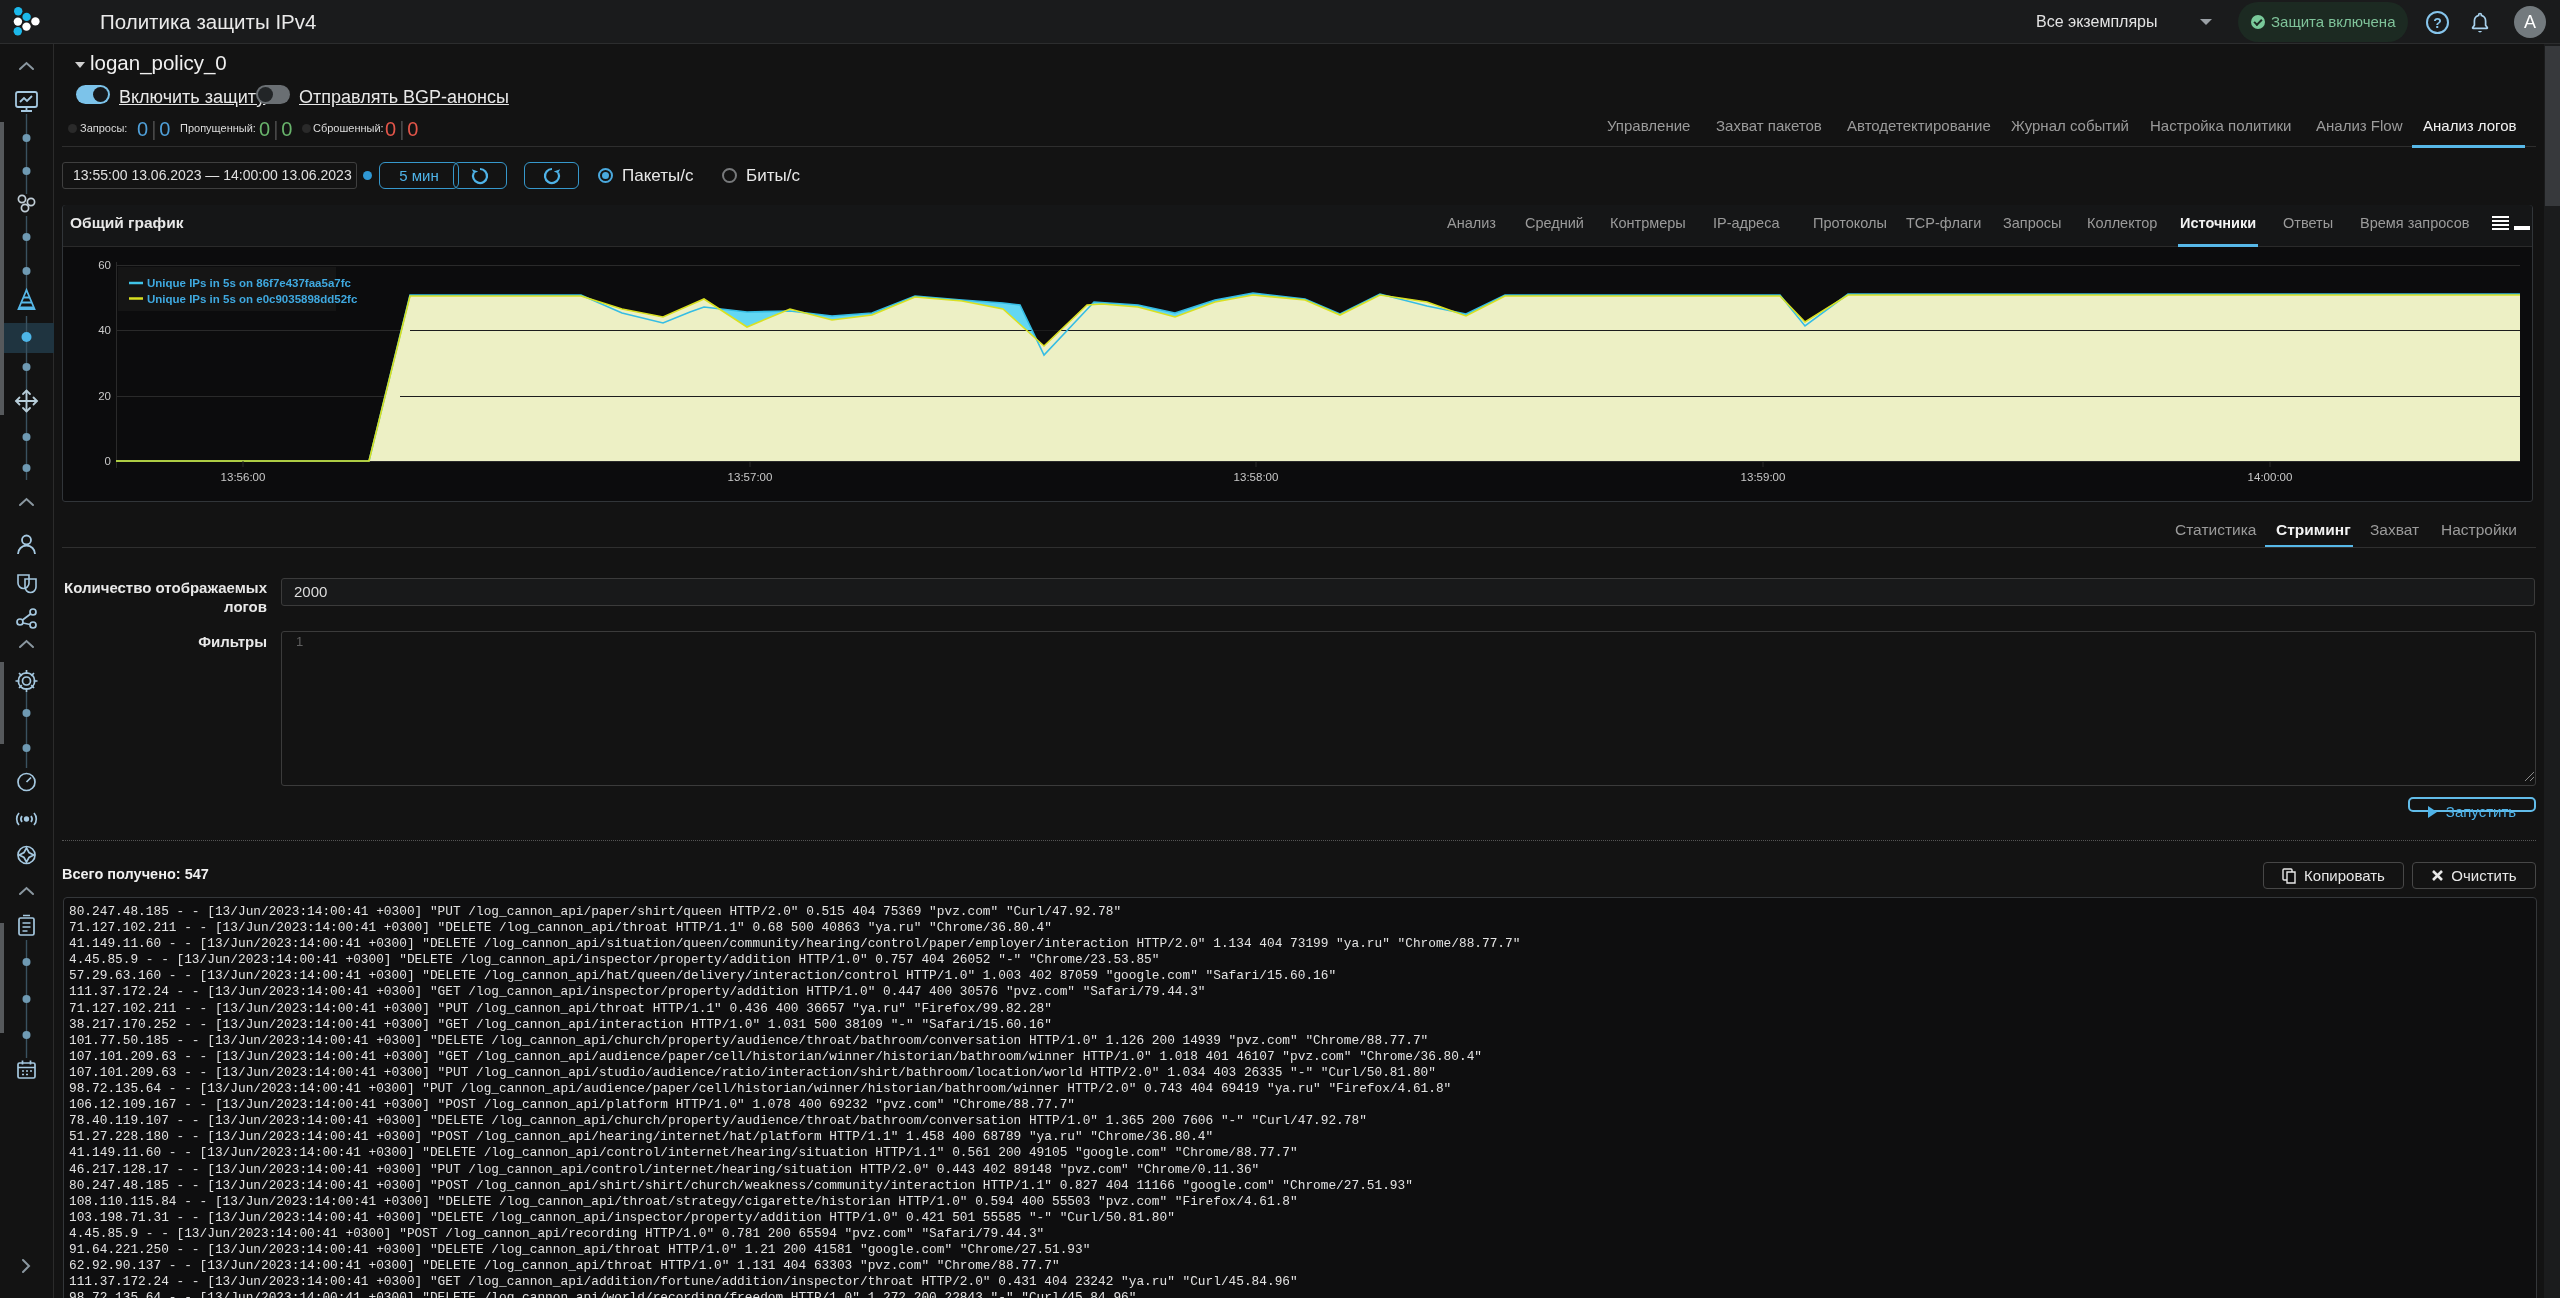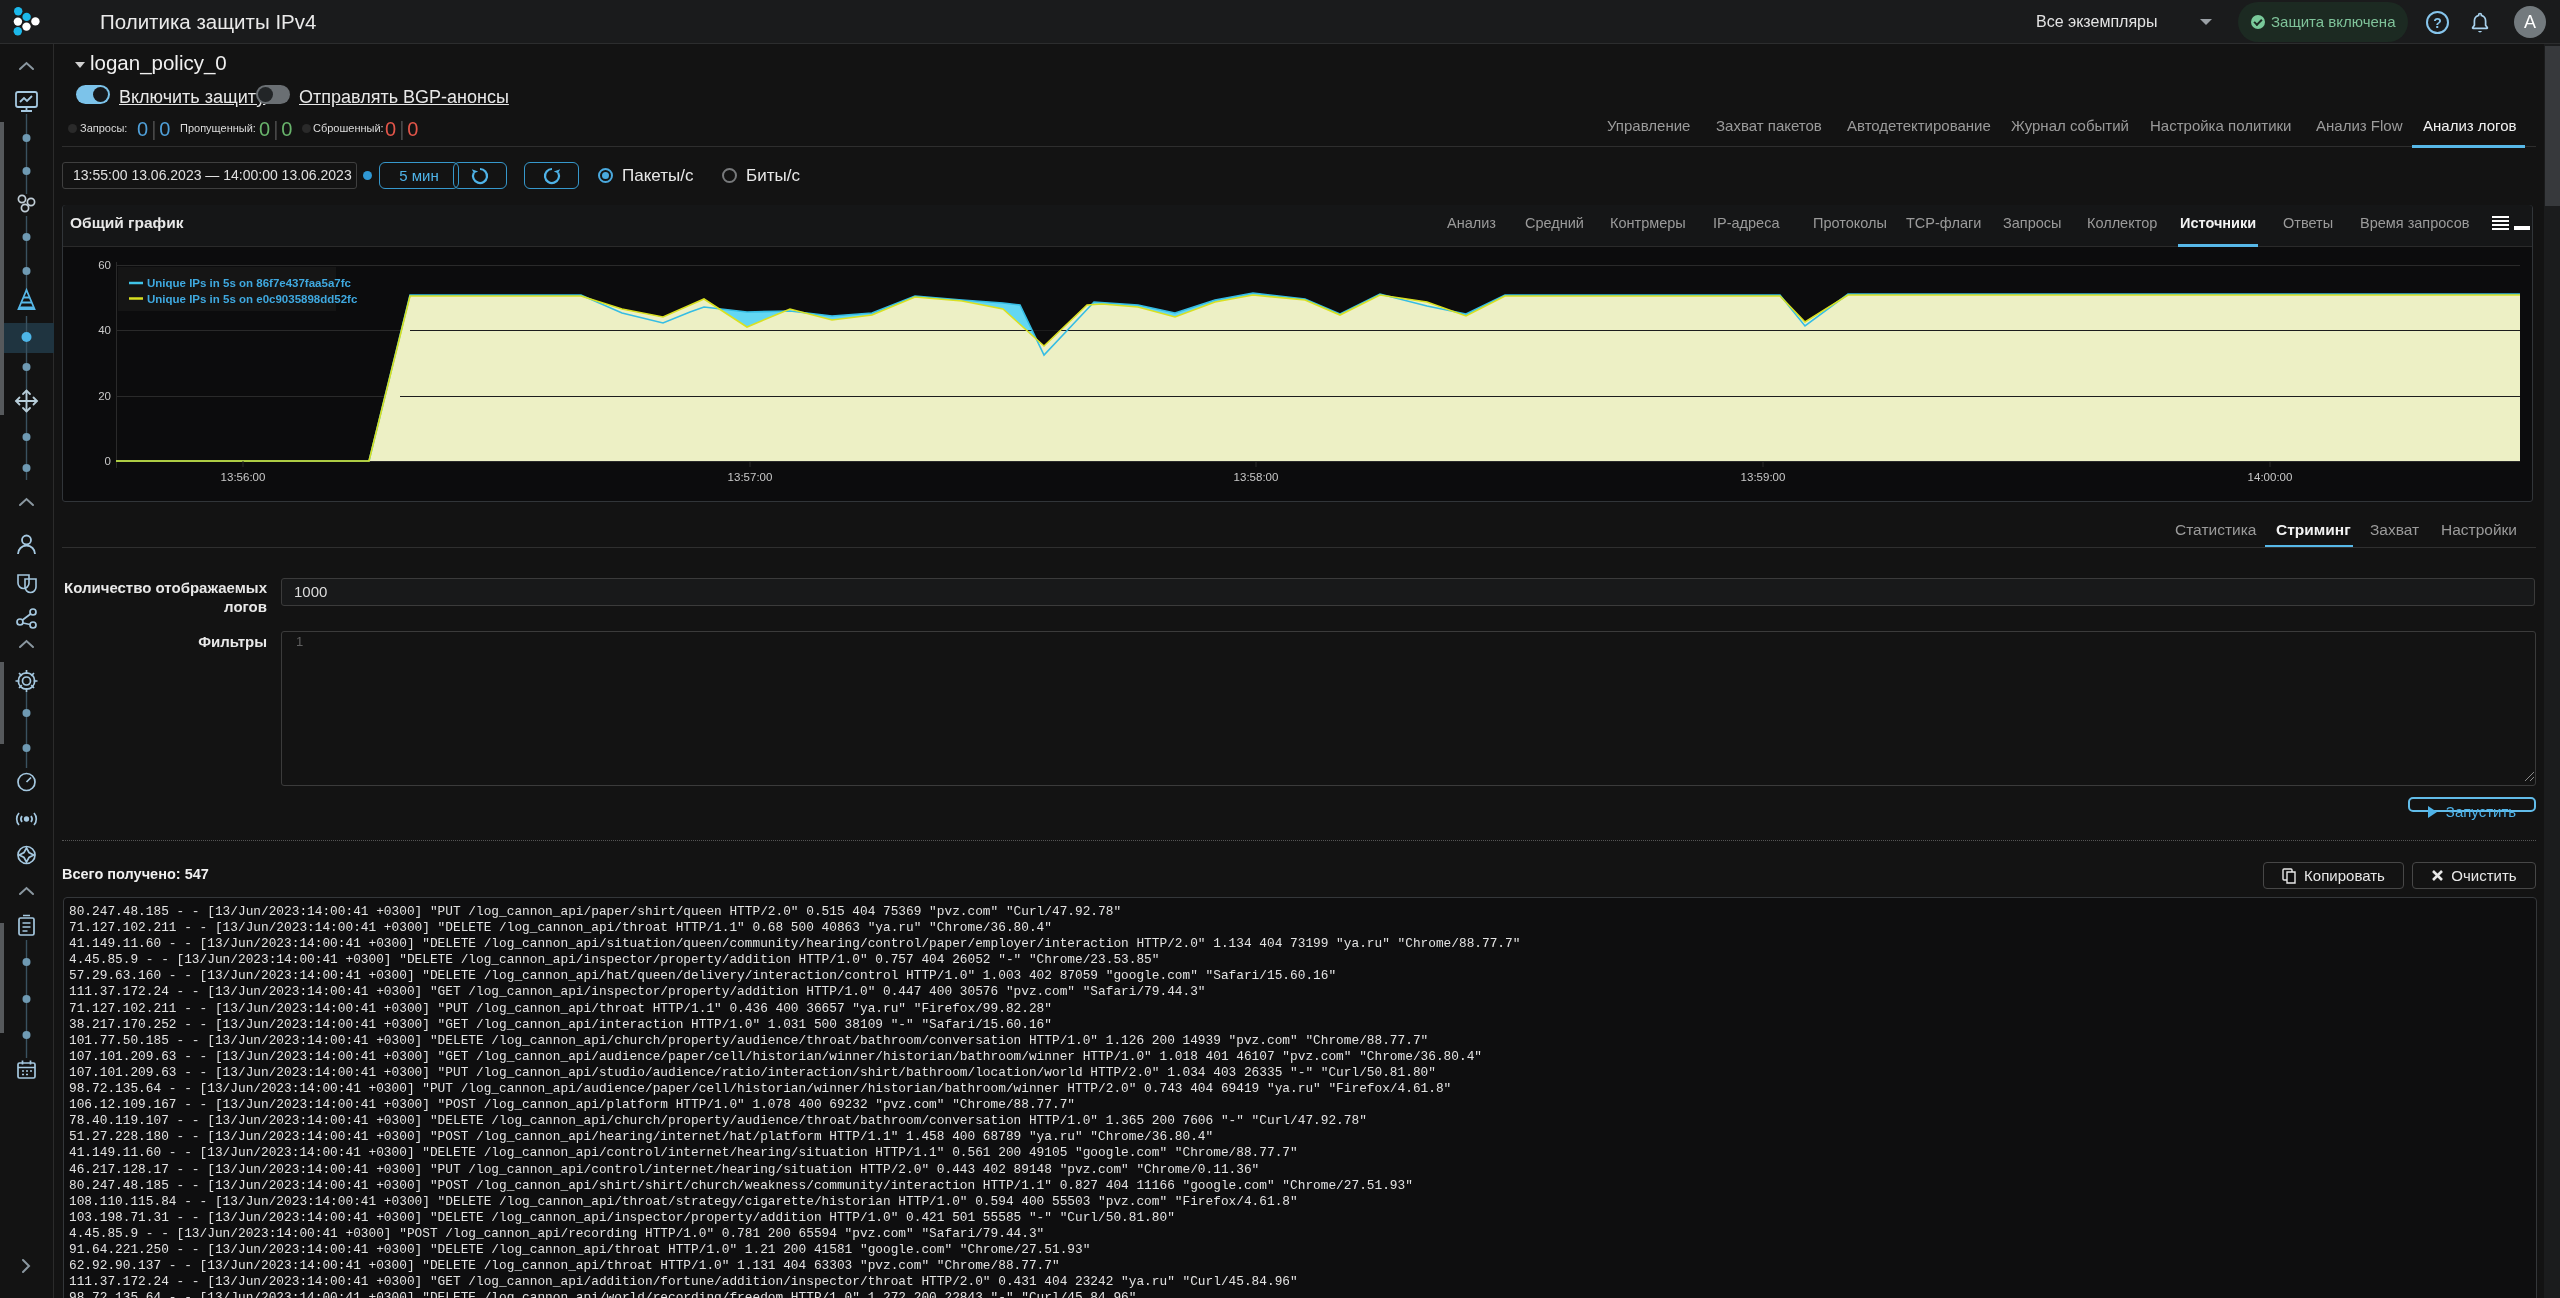--- a/index.html
+++ b/index.html
@@ -346,21 +346,21 @@
 </svg>
 
 <div class="abs tab3" style="left:2175px">Статистика</div>
 <div class="abs tab3 active" style="left:2276px">Стриминг</div>
 <div class="abs tab3" style="left:2370px">Захват</div>
 <div class="abs tab3" style="left:2441px">Настройки</div>
 <div class="abs" id="tabs3line"></div>
 <div class="abs" id="divider2"></div>
 
 <div class="abs formlbl" style="left:0px;top:578px;width:267px;line-height:19px">Количество отображаемых<br>логов</div>
-<div class="abs" id="input1">1000</div>
+<div class="abs" id="input1">2000</div>
 <div class="abs formlbl" style="left:0px;top:633px;width:267px">Фильтры</div>
 <div class="abs" id="filterbox"></div>
 <div class="abs" id="filterone">1</div>
 <svg class="abs" style="left:2524px;top:771px" width="11" height="11" viewBox="0 0 11 11">
     <path d="M10 1 L1 10 M10 6 L6 10" stroke="#8a8a8a" stroke-width="1"></path>
   </svg>
 <div class="abs" id="btnrun"><span style="display:inline-block;width:0;height:0;border-top:6px solid transparent;border-bottom:6px solid transparent;border-left:9px solid #4fb3e8;margin-right:9px;vertical-align:-1px"></span>Запустить</div>
 <div class="abs" id="dotline"></div>
 <div class="abs" id="total">Всего получено: 547</div>
 <div class="abs gbtn" id="btncopy"><svg width="15" height="16" viewBox="0 0 15 16" style="vertical-align:-3px;margin-right:7px">

